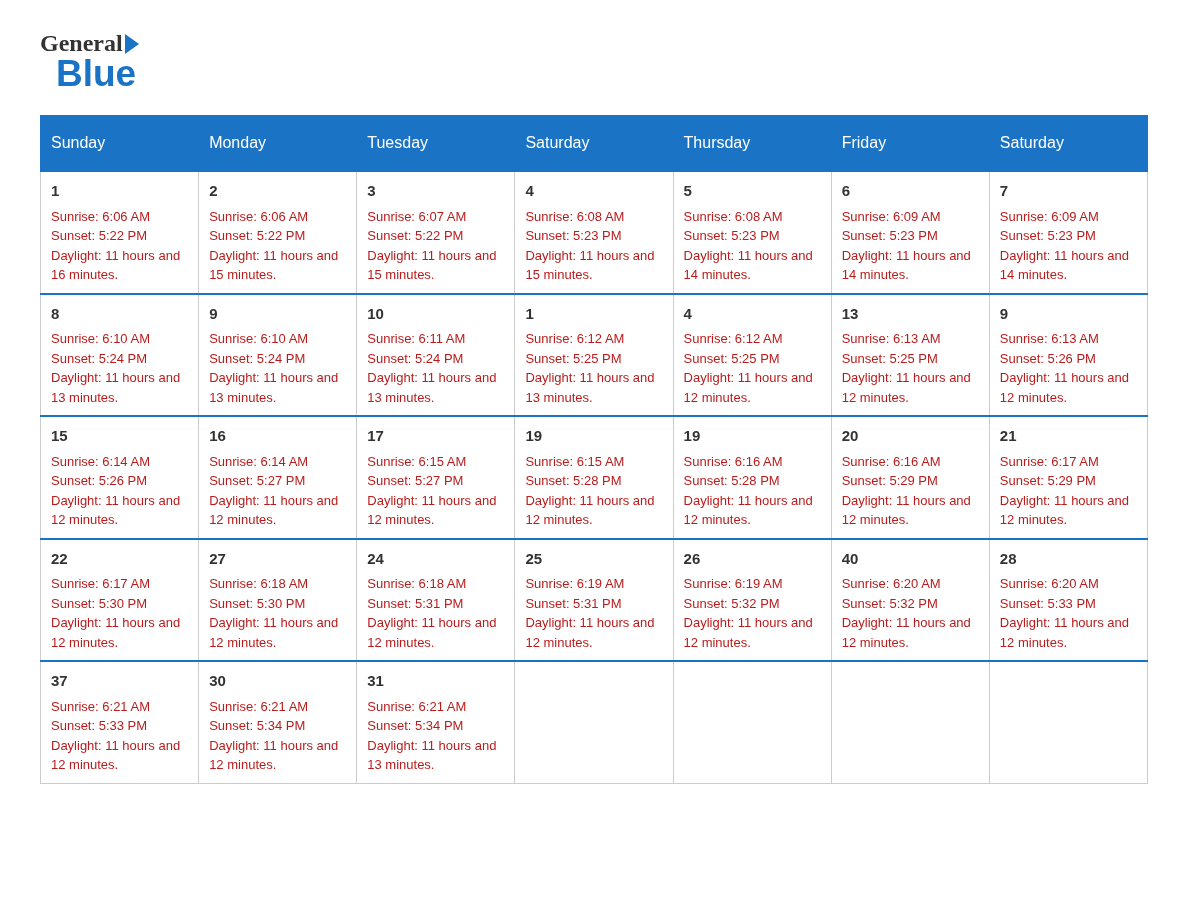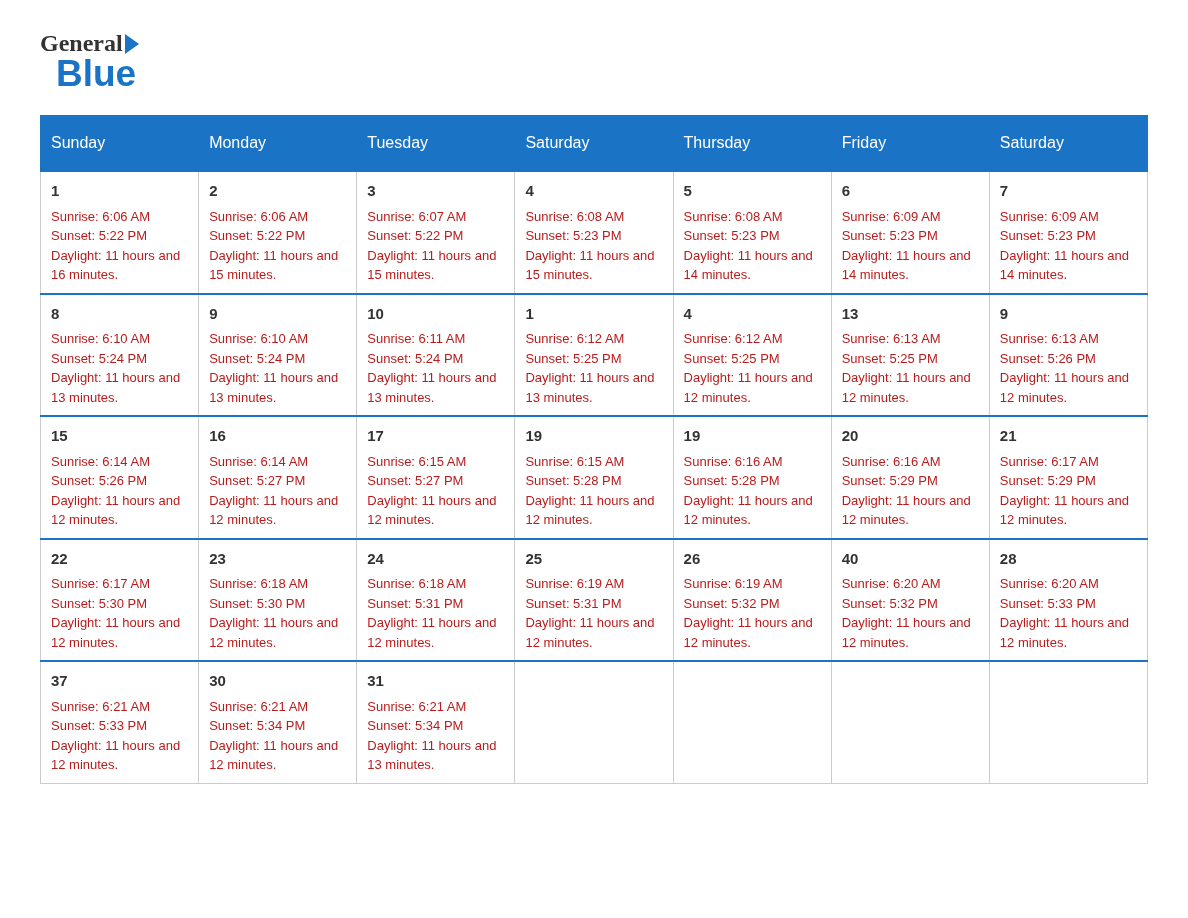--- a/index.html
+++ b/index.html
@@ -211,21 +211,21 @@
           <span class="day-num">21</span>
           <span class="day-info">Sunrise: 6:17 AM<br>Sunset: 5:29 PM<br>Daylight: 11 hours and 12 minutes.</span>
         </td>
       </tr>
       <tr>
         <td>
           <span class="day-num">22</span>
           <span class="day-info">Sunrise: 6:17 AM<br>Sunset: 5:30 PM<br>Daylight: 11 hours and 12 minutes.</span>
         </td>
         <td>
-          <span class="day-num">23</span>
+          <span class="day-num">27</span>
           <span class="day-info">Sunrise: 6:18 AM<br>Sunset: 5:30 PM<br>Daylight: 11 hours and 12 minutes.</span>
         </td>
         <td>
           <span class="day-num">24</span>
           <span class="day-info">Sunrise: 6:18 AM<br>Sunset: 5:31 PM<br>Daylight: 11 hours and 12 minutes.</span>
         </td>
         <td>
           <span class="day-num">25</span>
           <span class="day-info">Sunrise: 6:19 AM<br>Sunset: 5:31 PM<br>Daylight: 11 hours and 12 minutes.</span>
         </td>

